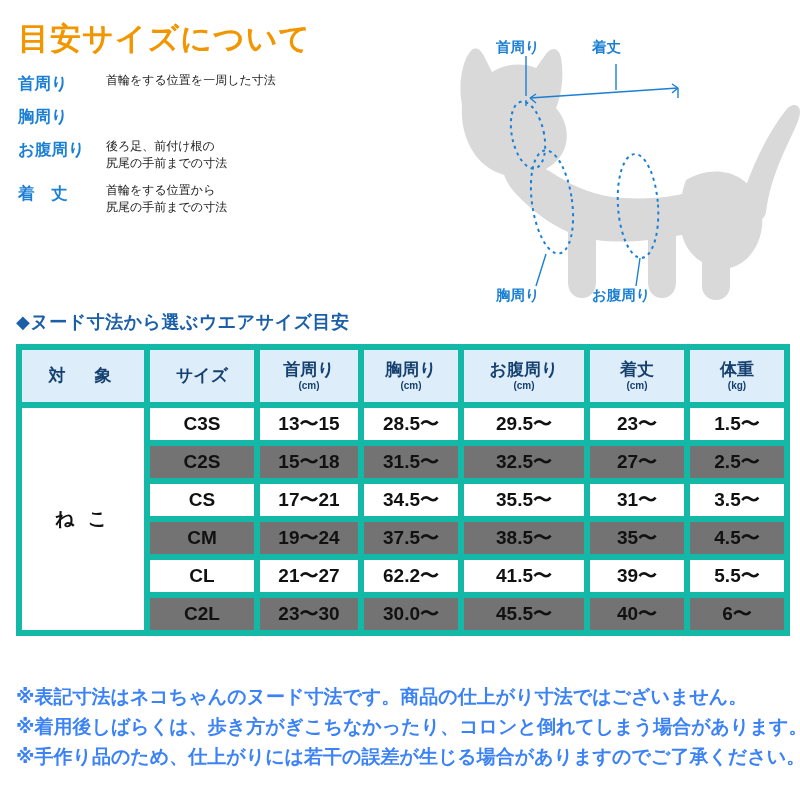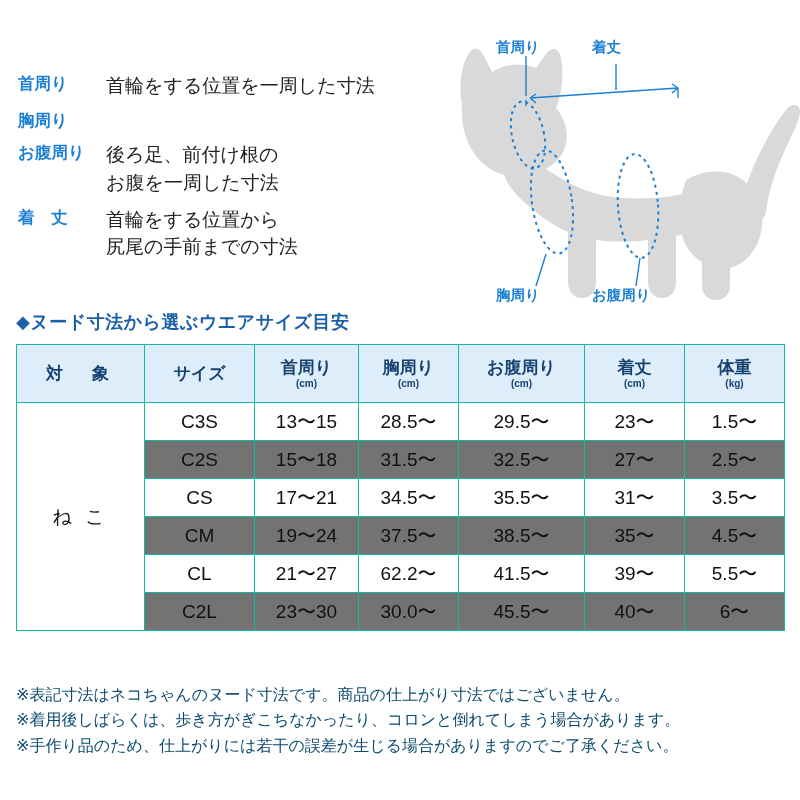--- a/index.html
+++ b/index.html
@@ -41,21 +41,21 @@
     color: #1b7fd4;
     font-size: 16.5px;
     font-weight: bold;
     width: 88px;
     flex: 0 0 88px;
     line-height: 1.45;
     white-space: pre;
   }
   .defdesc {
     color: #222222;
-    font-size: 19px;
+    font-size: 12px;
     line-height: 1.45;
     white-space: pre-line;
   }
 
   
   .illus {
     position: absolute;
     left: 400px; top: 10px;
     width: 400px; height: 310px;
   }
@@ -87,21 +87,21 @@
     position: absolute;
     left: 16px; top: 344px;
     width: 768px;
   }
   table.size {
     border-collapse: collapse;
     width: 768px;
     table-layout: fixed;
   }
   table.size th, table.size td {
-    border: 1px solid #14b8a6;
+    border: 6px solid #14b8a6;
     text-align: center;
     color: #111111;
   }
   table.size thead th {
     background: #ddedfa;
     color: #16416f;
     font-size: 17px;
     font-weight: bold;
     height: 58px;
     line-height: 1.15;
@@ -109,64 +109,66 @@
   }
   thead .unit {
     display: block;
     font-size: 10px;
     font-weight: bold;
   }
   thead .hcol1 { letter-spacing: 6px; }
   table.size tbody td {
     height: 38px;
     font-size: 19px;
-    font-weight: normal;
+    font-weight: bold;
     background: #ffffff;
   }
   table.size tbody tr.alt td { background: #737373; }
   td.target {
     font-size: 23px;
     letter-spacing: 4px;
     font-weight: bold;
     background: #ffffff !important;
     color: #111111;
   }
   td.sizecode { font-size: 21px; }
 
   
   .notes {
     position: absolute;
     left: 16px; top: 682px;
     width: 772px;
   }
   .note {
-    color: #0c4a6e;
-    font-size: 16px;
+    color: #3b82f6;
+    font-size: 19px;
     line-height: 1.58;
     white-space: nowrap;
+    font-weight: bold;
   }
 </style>
 </head>
 <body>
 
 <div id="page">
 
+  <div class="title">目安サイズについて</div>
 
   <div class="deflist">
     <div class="defrow">
       <div class="defterm">首周り</div>
       <div class="defdesc">首輪をする位置を一周した寸法</div>
     </div>
     <div class="defrow">
       <div class="defterm">胸周り</div>
     </div>
     <div class="defrow">
       <div class="defterm">お腹周り</div>
       <div class="defdesc">後ろ足、前付け根の
-お腹を一周した寸法</div>
+尻尾の手前までの寸法</div>
     </div>
     <div class="defrow">
       <div class="defterm">着　丈</div>
       <div class="defdesc">首輪をする位置から
 尻尾の手前までの寸法</div>
     </div>
   </div>
 
   <div class="illus">
     <svg width="400" height="310" viewBox="0 0 400 310">

